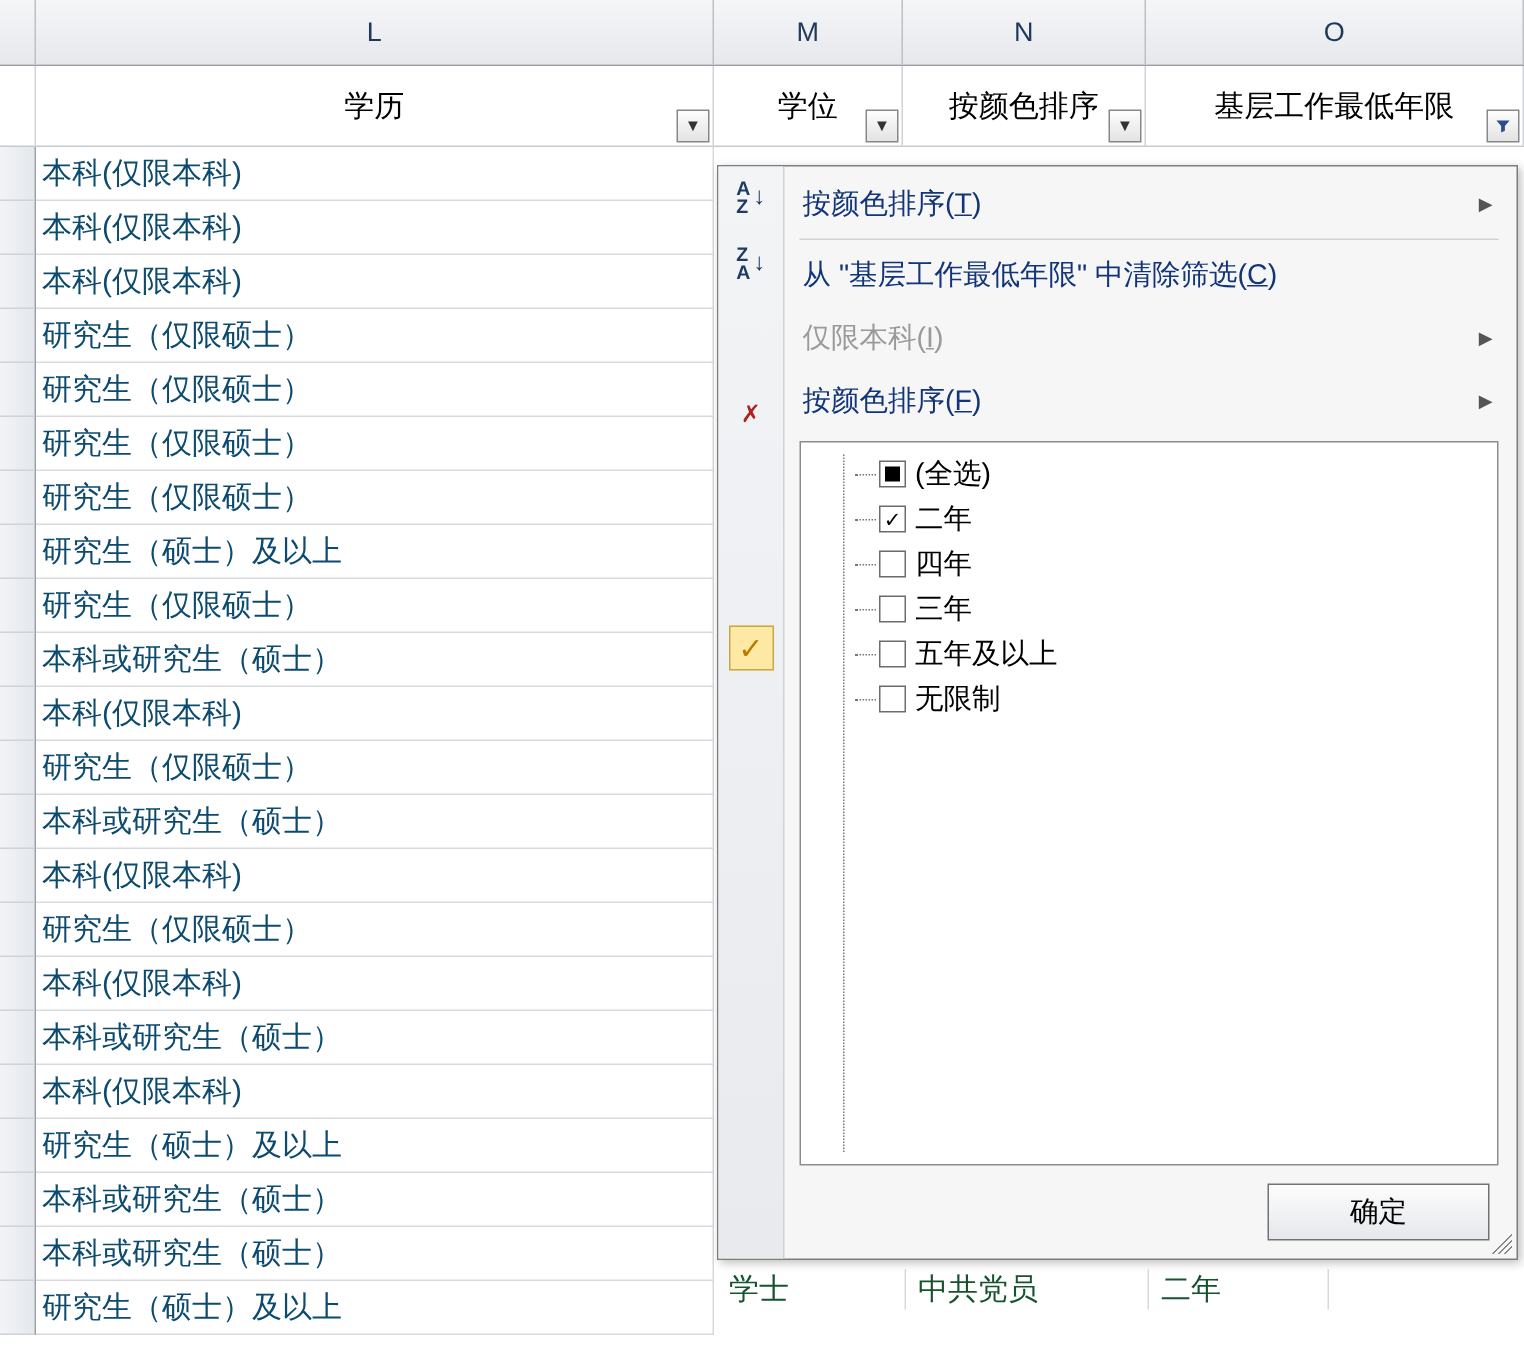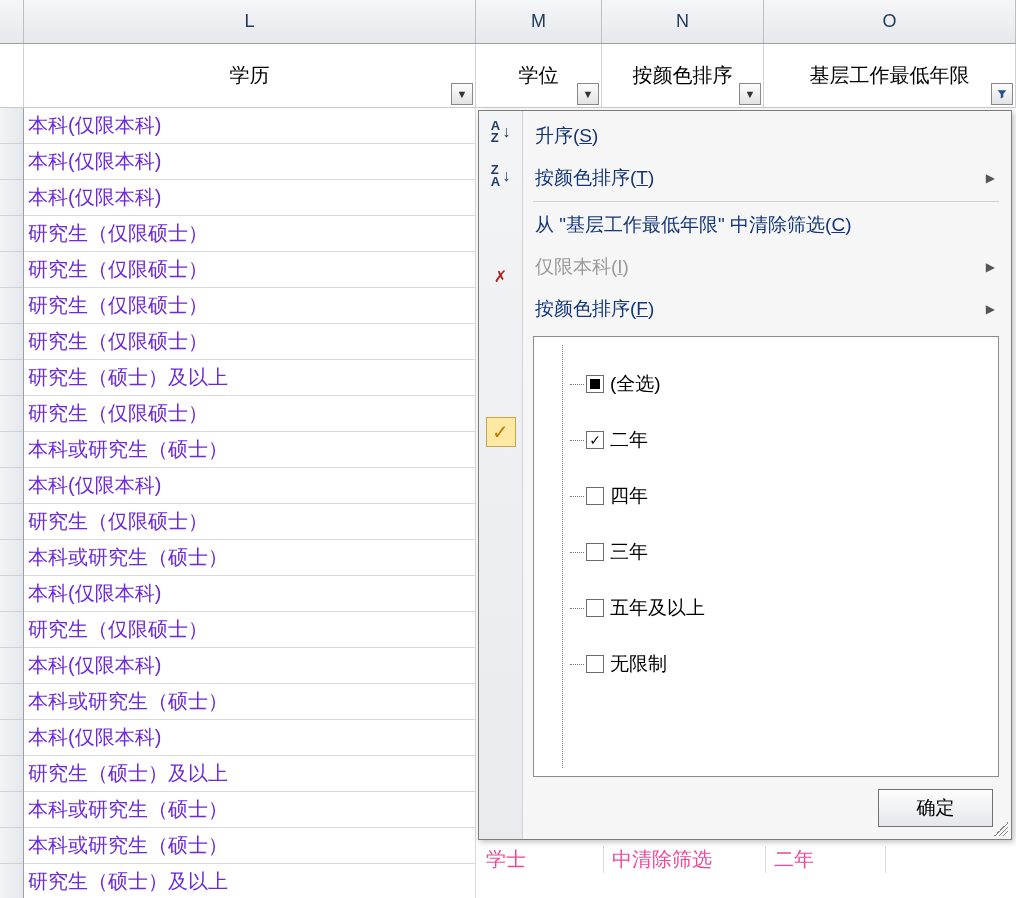--- a/index.html
+++ b/index.html
@@ -31,21 +31,21 @@
   }
   .w-rowhead { width: 24px; flex: 0 0 24px; border-right: 1px solid #9aa0a6;}
   .w-L { width: 452px; flex: 0 0 452px; }
   .w-M { width: 126px; flex: 0 0 126px; }
   .w-N { width: 162px; flex: 0 0 162px; }
   .w-O { width: 252px; flex: 0 0 252px; }
 
   
   .sheet-headers {
     display: flex;
-    height: 64px;
+    height: 54px;
     border-bottom: 1px solid #c7c9cc;
     background: #fff;
   }
   .sheet-headers .hcell {
     border-right: 1px solid #d0d2d6;
     display: flex;
     align-items: center;
     justify-content: center;
     position: relative;
     font-size: 20px;
@@ -89,21 +89,21 @@
     flex: 0 0 452px;
   }
   .data-col-L .drow {
     height: 36px;
     border-bottom: 1px solid #d7d9dd;
     border-right: 1px solid #d7d9dd;
     display: flex;
     align-items: center;
     padding-left: 4px;
     font-size: 20px;
-    color: #6d28d9;
+    color: #0c4a6e;
     white-space: nowrap;
     overflow: hidden;
   }
 
   
   .filter-panel {
     position: absolute;
     top: 110px;
     left: 478px;
     width: 534px;
@@ -185,21 +185,20 @@
     border-left: 1px dotted #777;
   }
   .check-item {
     display: flex;
     align-items: center;
     height: 30px;
     font-size: 19px;
     color: #000;
     padding-left: 44px;
     position: relative;
-    margin-top: 26px;
   }
   .check-item::before{
     content:"";
     position:absolute;
     left:28px;
     top:15px;
     width:14px;
     border-top:1px dotted #777;
   }
   .chkbox {
@@ -217,21 +216,21 @@
   .chkbox.filled::after{ content:""; width:10px;height:10px;background:#000;}
   .chkbox.checked::after{ content:"✓"; font-size:14px; line-height:14px;}
 
   .fp-buttons {
     display: flex;
     justify-content: flex-end;
     gap: 22px;
     padding: 12px 6px 4px 0;
   }
   .fp-btn {
-    width: 115px;
+    width: 148px;
     height: 38px;
     border: 1px solid #707276;
     background: linear-gradient(#fdfdfd,#e5e7eb);
     font-size: 19px;
     color: #000;
     cursor: pointer;
   }
   .resize-grip{
     position:absolute;
     right:3px; bottom:3px;
@@ -240,21 +239,21 @@
       linear-gradient(135deg, transparent 0 50%, #888 50% 55%, transparent 55% 65%, #888 65% 70%, transparent 70% 80%, #888 80% 85%, transparent 85%);
   }
 
   
   .bottom-peek{
     position:absolute;
     left:478px;
     top:846px;
     display:flex;
     font-size:20px;
-    color:#ec4899;
+    color:#14532d;
   }
   .bottom-peek span{ display:inline-block; padding:0 8px; border-right:1px solid #d7d9dd;}
 </style>
 </head>
 <body>
 
 <div class="colletters">
   <div class="cell w-rowhead"></div>
   <div class="cell w-L">L</div>
   <div class="cell w-M">M</div>
@@ -349,23 +348,20 @@
       </div>
     <div class="ic" style="height:42px"></div>
     <div class="ic" style="color:#b02020;">✗</div>
     <div class="ic" style="height:42px"></div>
     <div class="ic" style="height:42px"></div>
     <div class="ic checkmark">✓</div>
   </div>
 
   <div class="fp-main">
     <div class="fp-item">
-      <span><span>升序</span>(<span class="mn">S</span>)</span>
-    </div>
-    <div class="fp-item">
       <span><span>按颜色排序</span>(<span class="mn">T</span>)</span>
       <span class="sub-arrow">▶</span>
     </div>
     <div class="fp-sep"></div>
     <div class="fp-item">
       <span>
         <span>从 "</span><span>基层工作最低年限</span><span>" 中清除筛选</span>(<span class="mn">C</span>)
       </span>
     </div>
     <div class="fp-item disabled">
@@ -407,15 +403,15 @@
 
     <div class="fp-buttons">
       <button class="fp-btn">确定</button>
     </div>
   </div>
   <div class="resize-grip"></div>
 </div>
 
 <div class="bottom-peek">
   <span style="width:126px">学士</span>
-  <span style="width:162px">中清除筛选</span>
+  <span style="width:162px">中共党员</span>
   <span style="width:120px">二年</span>
 </div>
 
 </body></html>

